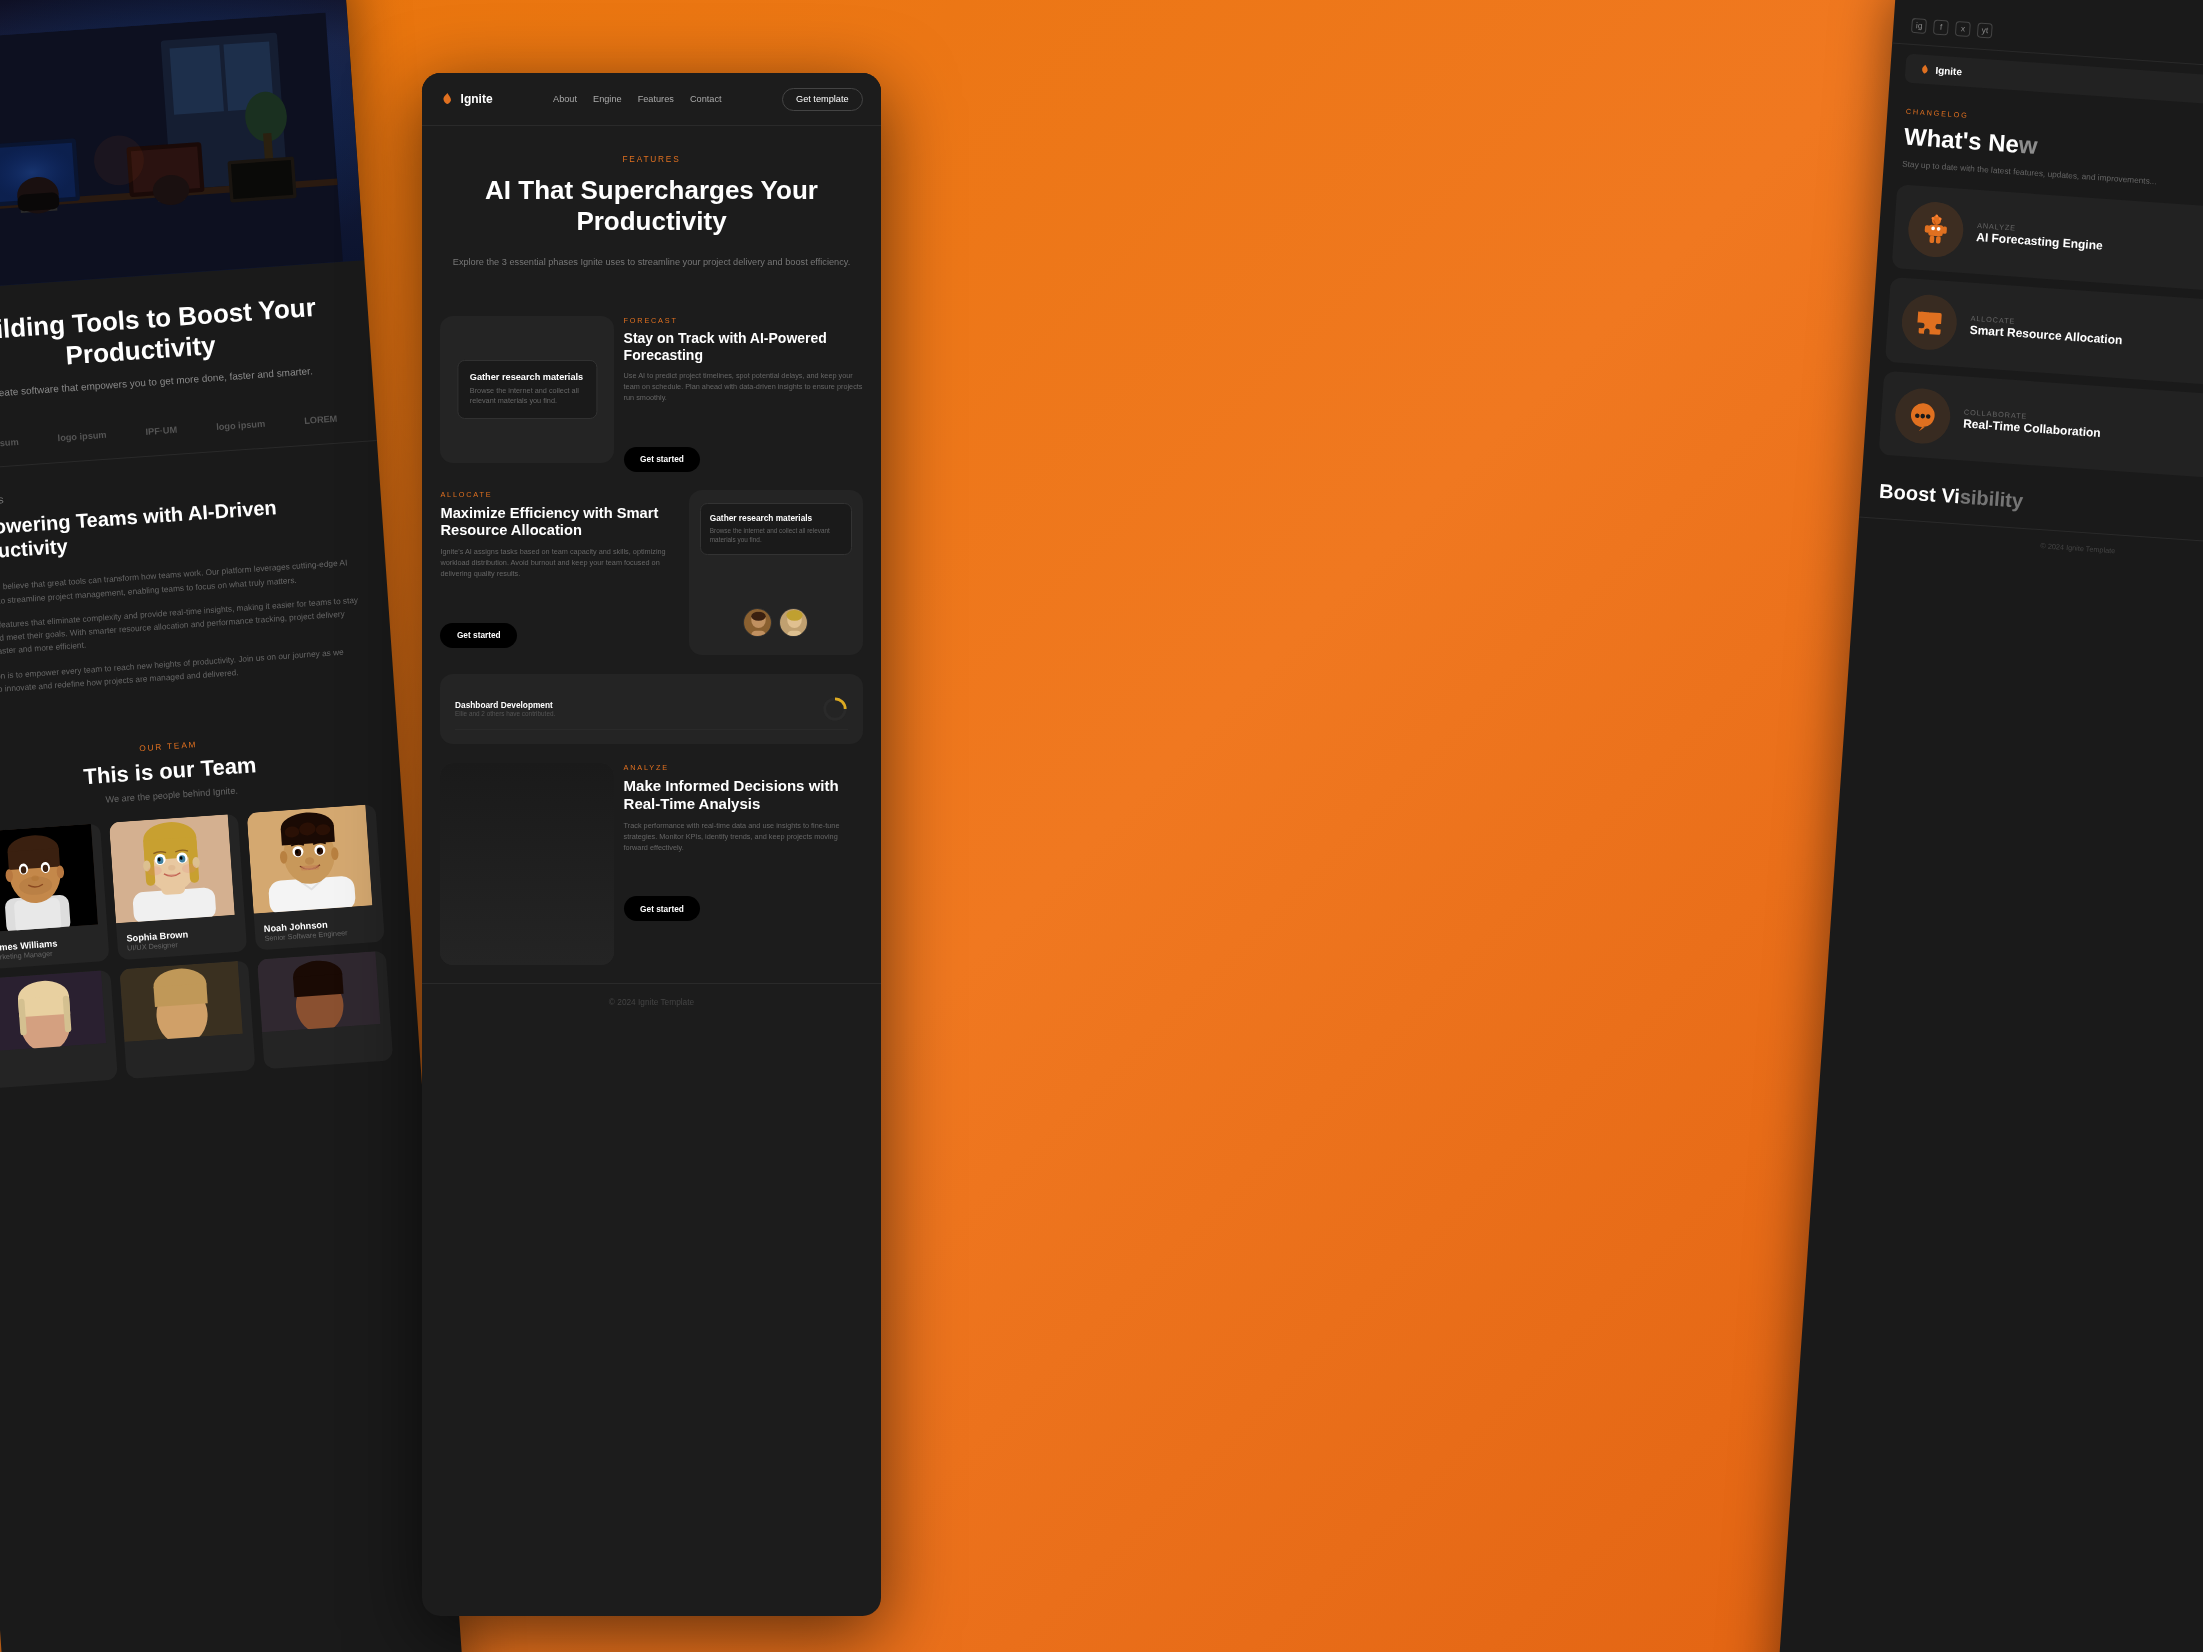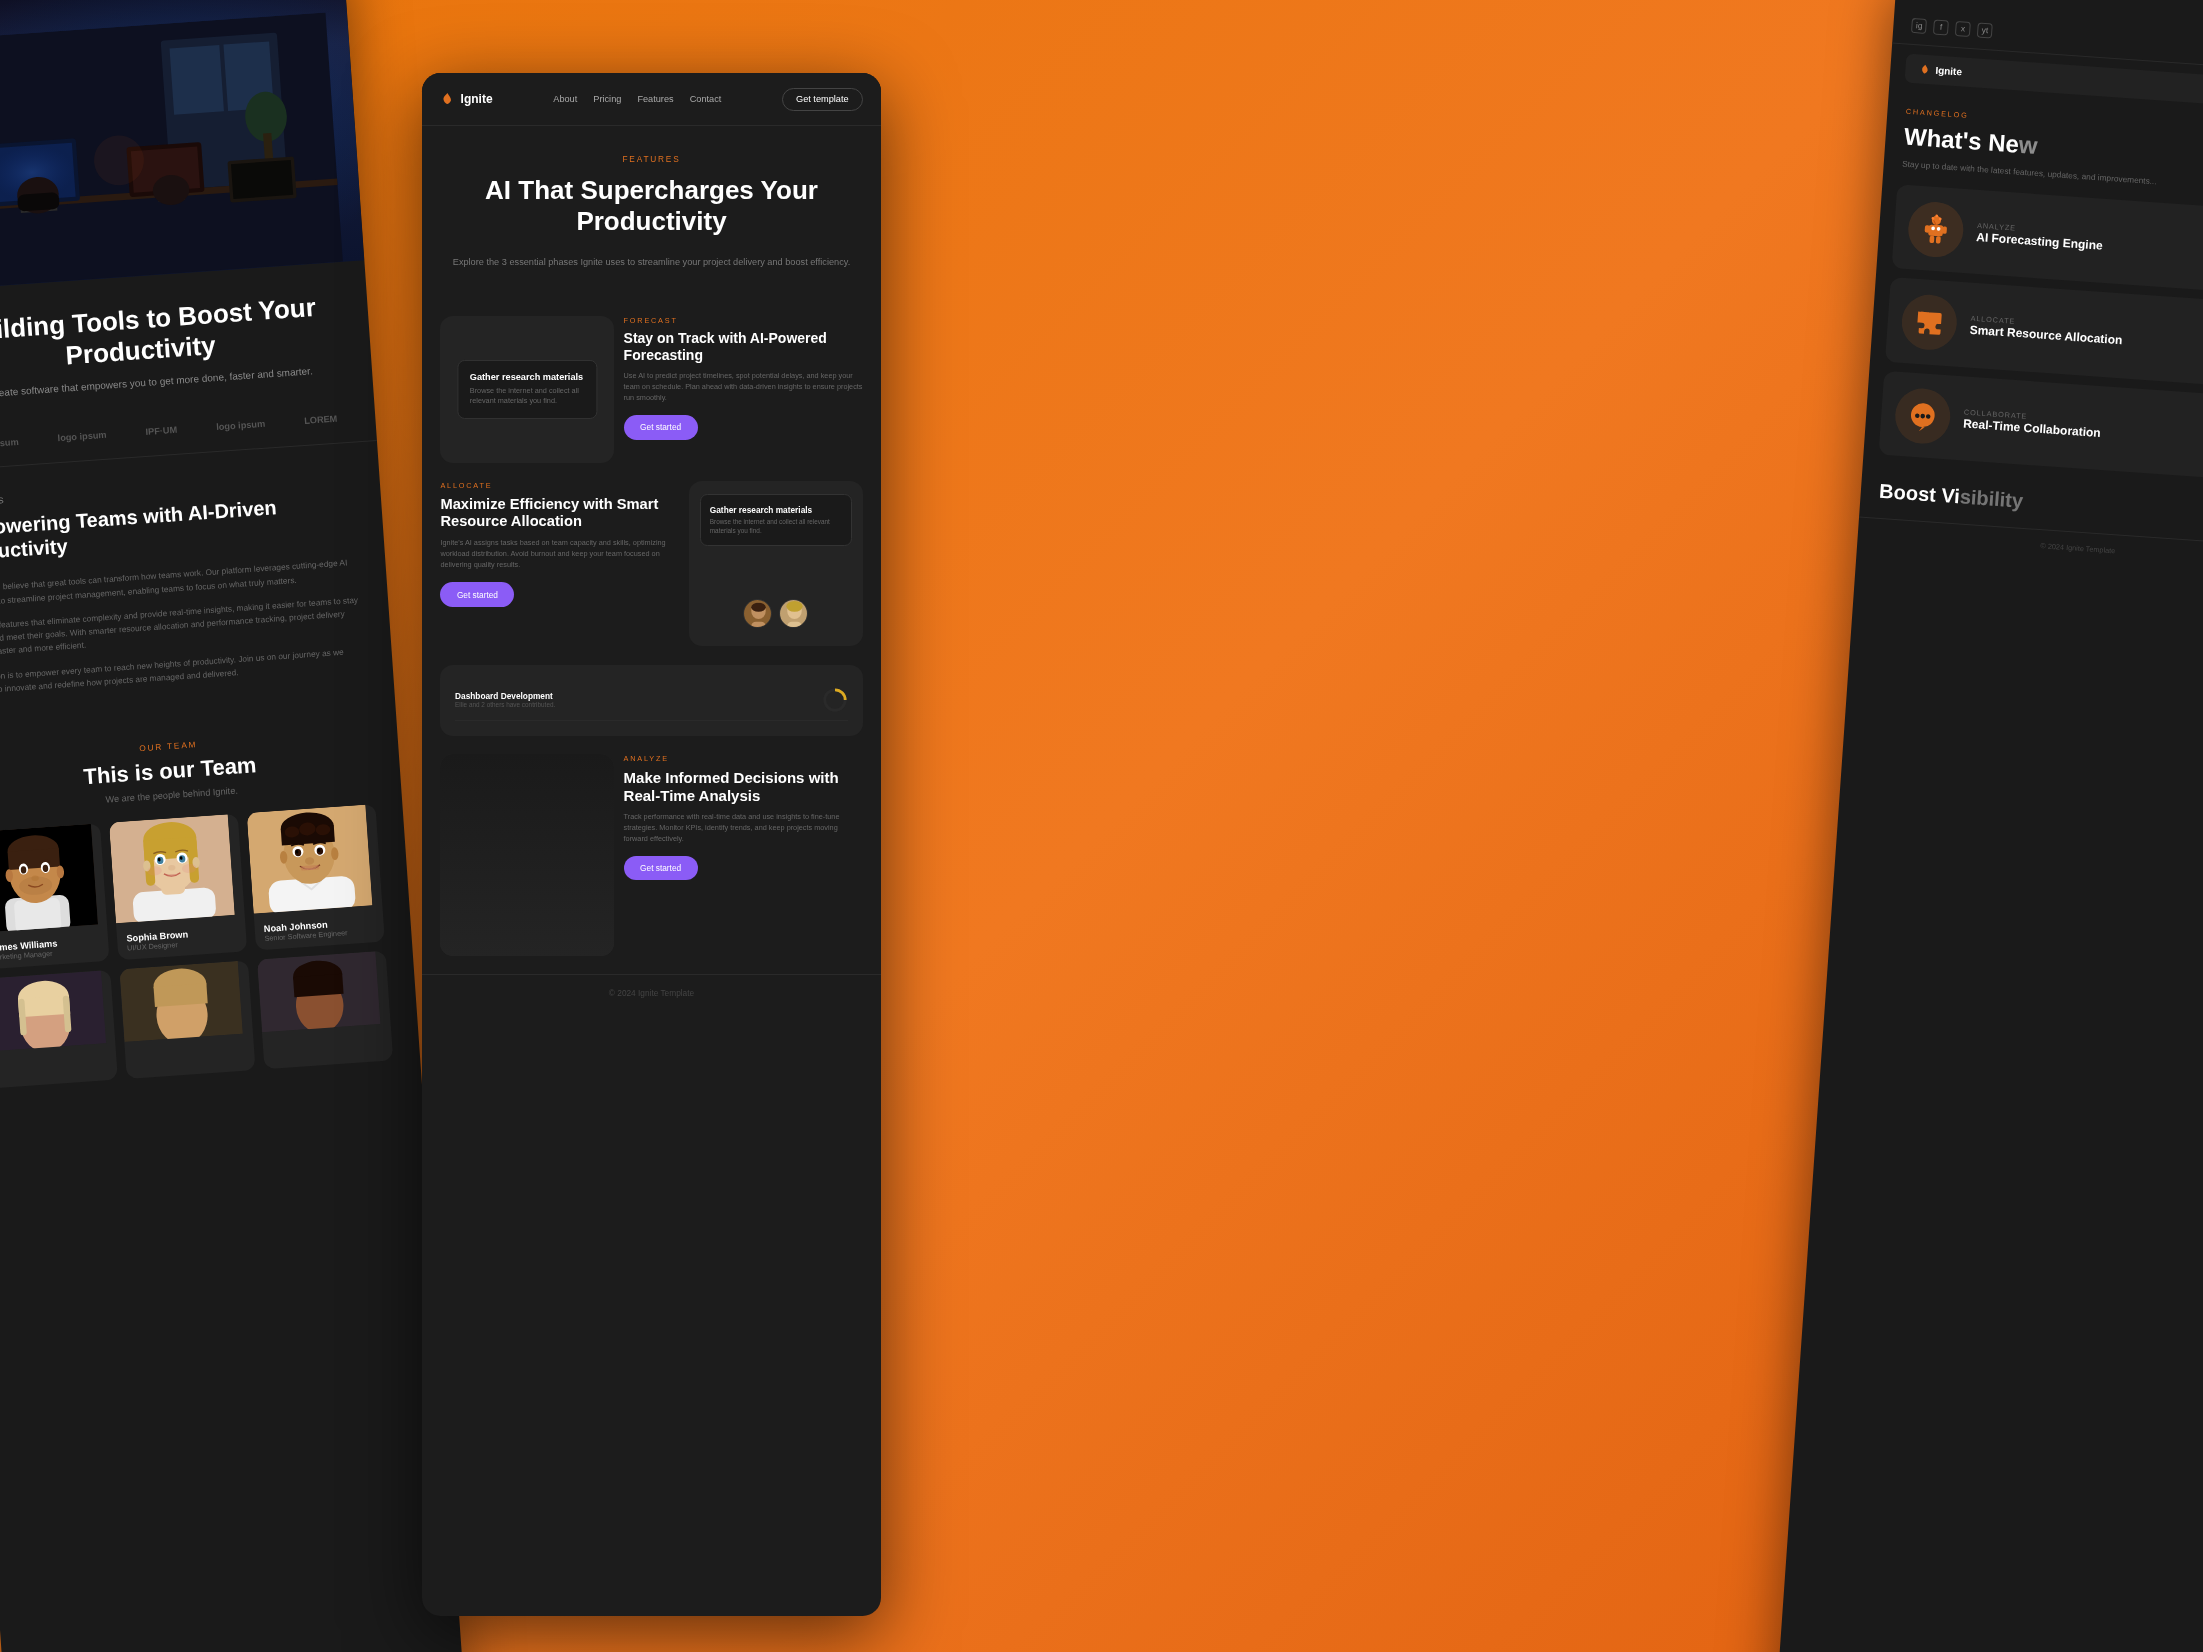--- a/index.html
+++ b/index.html
@@ -276,28 +276,29 @@
     }
 
     .features-subtitle {
       font-size: 9.2px;
       color: #777;
       line-height: 1.5;
       margin-bottom: 18.4px;
     }
 
     .get-started-btn {
-      background: #8b5cf6;
+      background: #000000;
       color: #fff;
       border: none;
       padding: 7.3px 16.5px;
       border-radius: 18.4px;
       font-size: 8.3px;
-      font-weight: 400;
+      font-weight: 700;
       cursor: pointer;
+      margin-top: 32px;
     }
 
     
     .right-panel-inner {
       position: absolute;
       top: 37px;
       left: 0;
       right: 0;
       bottom: 0;
     }
@@ -600,21 +601,21 @@
 
   <div class="center-nav">
     <div class="nav-logo">
       <svg width="14.7" height="14.7" viewBox="0 0 16 16">
         <path d="M8 1C6 4 3 5 4 9c1 3 3 4 4 4s3-1 4-4c0-3-2-5-4-8z" fill="#e07020"></path>
       </svg>
       <span>Ignite</span>
     </div>
     <div class="nav-links">
       <span>About</span>
-      <span>Pricing</span>
+      <span>Engine</span>
       <span>Features</span>
       <span>Contact</span>
     </div>
     <button class="nav-cta">Get template</button>
   </div>
 
   <div class="features-section">
     <div class="features-label">FEATURES</div>
     <div class="features-title">AI That Supercharges Your Productivity</div>
     <div class="features-subtitle">Explore the 3 essential phases Ignite uses to streamline your project delivery and boost efficiency.</div>

